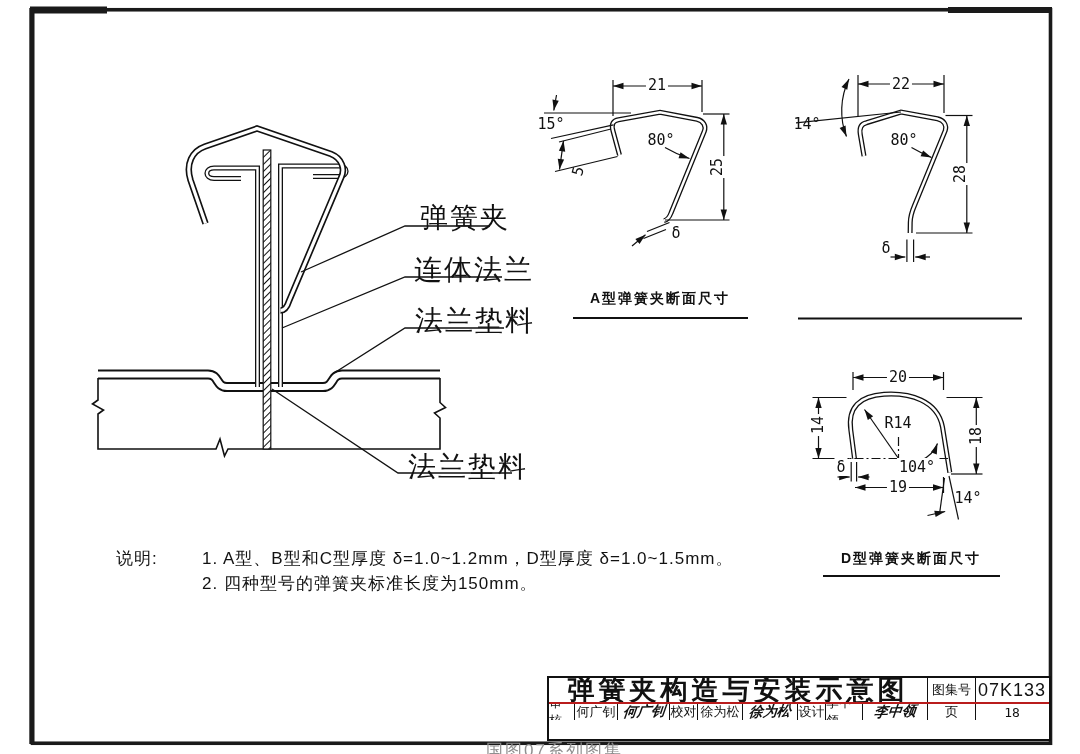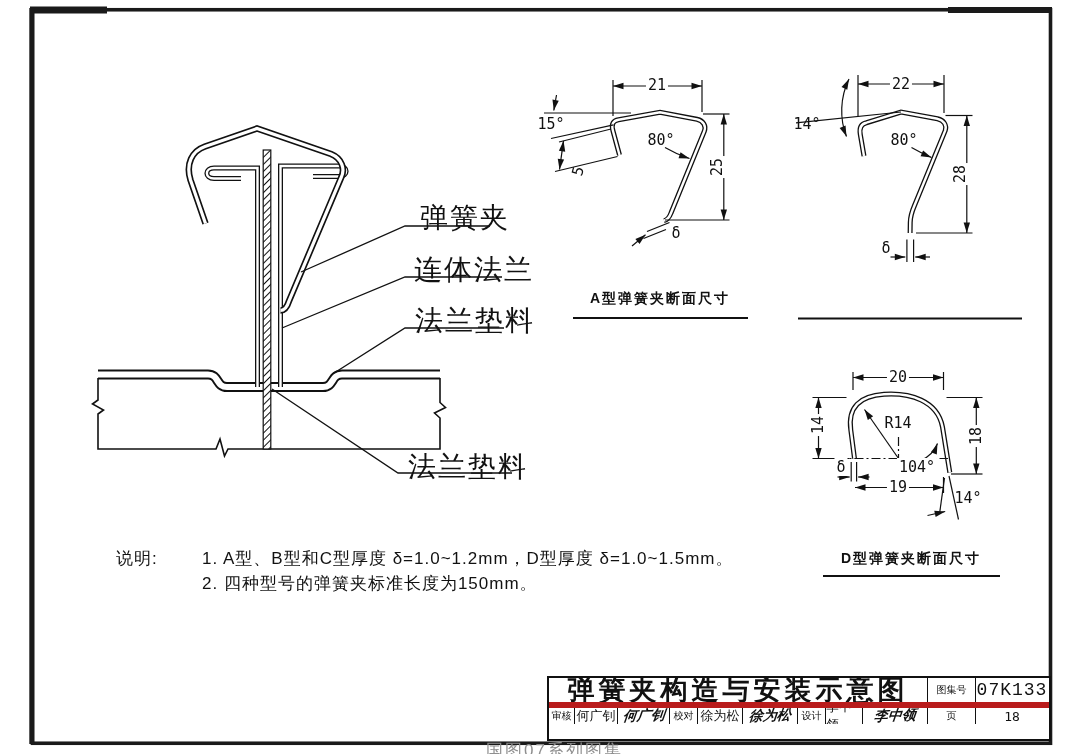--- a/index.html
+++ b/index.html
@@ -12,28 +12,28 @@
   .bg{background:#fff;padding:0 2px}
   .rot{transform:translate(-50%,-50%) rotate(-90deg)}
   .rot.bg{transform:translate(-50%,-50%) rotate(-90deg)}
   .rot75{transform:translate(-50%,-50%) rotate(-75deg)}
   .cap{font-size:14px;font-weight:bold;transform:translate(-50%,-50%);letter-spacing:2px}
   .note{font-size:17px;letter-spacing:1px}
   
   .tb{position:absolute;left:547px;top:676px;width:504px;height:65px;border:2.5px solid #111;
       box-sizing:border-box;background:#fff}
   .tb-row1{display:flex;height:24px}
-  .tb-row2{display:flex;height:16px;border-top:6px solid #b91c1c}
+  .tb-row2{display:flex;height:16px;border-top:2px solid #b91c1c}
   .c{border-left:1.5px solid #111;display:flex;align-items:center;justify-content:center;
      box-sizing:border-box;overflow:hidden}
   .c:first-child{border-left:none}
   .tb-title{font-size:27px;font-weight:bold;letter-spacing:4px}
-  .tb-sm{font-size:10px}
+  .tb-sm{font-size:13px}
   .tb-name{font-size:13px}
-  .tb-code{font-size:18px;font-family:Liberation Mono, monospace;letter-spacing:1px}
+  .tb-code{font-size:18px;font-family:Liberation Sans, sans-serif;letter-spacing:1px}
   .tb-pg{font-size:13px;font-family:"DejaVu Sans Mono",monospace}
   .sig{font-family:"DejaVu Serif",serif;font-style:italic;font-weight:bold;font-size:14px;
        transform:rotate(-2deg) skewX(-8deg)}
   .wm{position:absolute;left:486px;top:739px;font-size:17px;color:#8f8f8f;letter-spacing:2px}
 </style>
 </head>
 <body>
 
 <div id="page">
 

